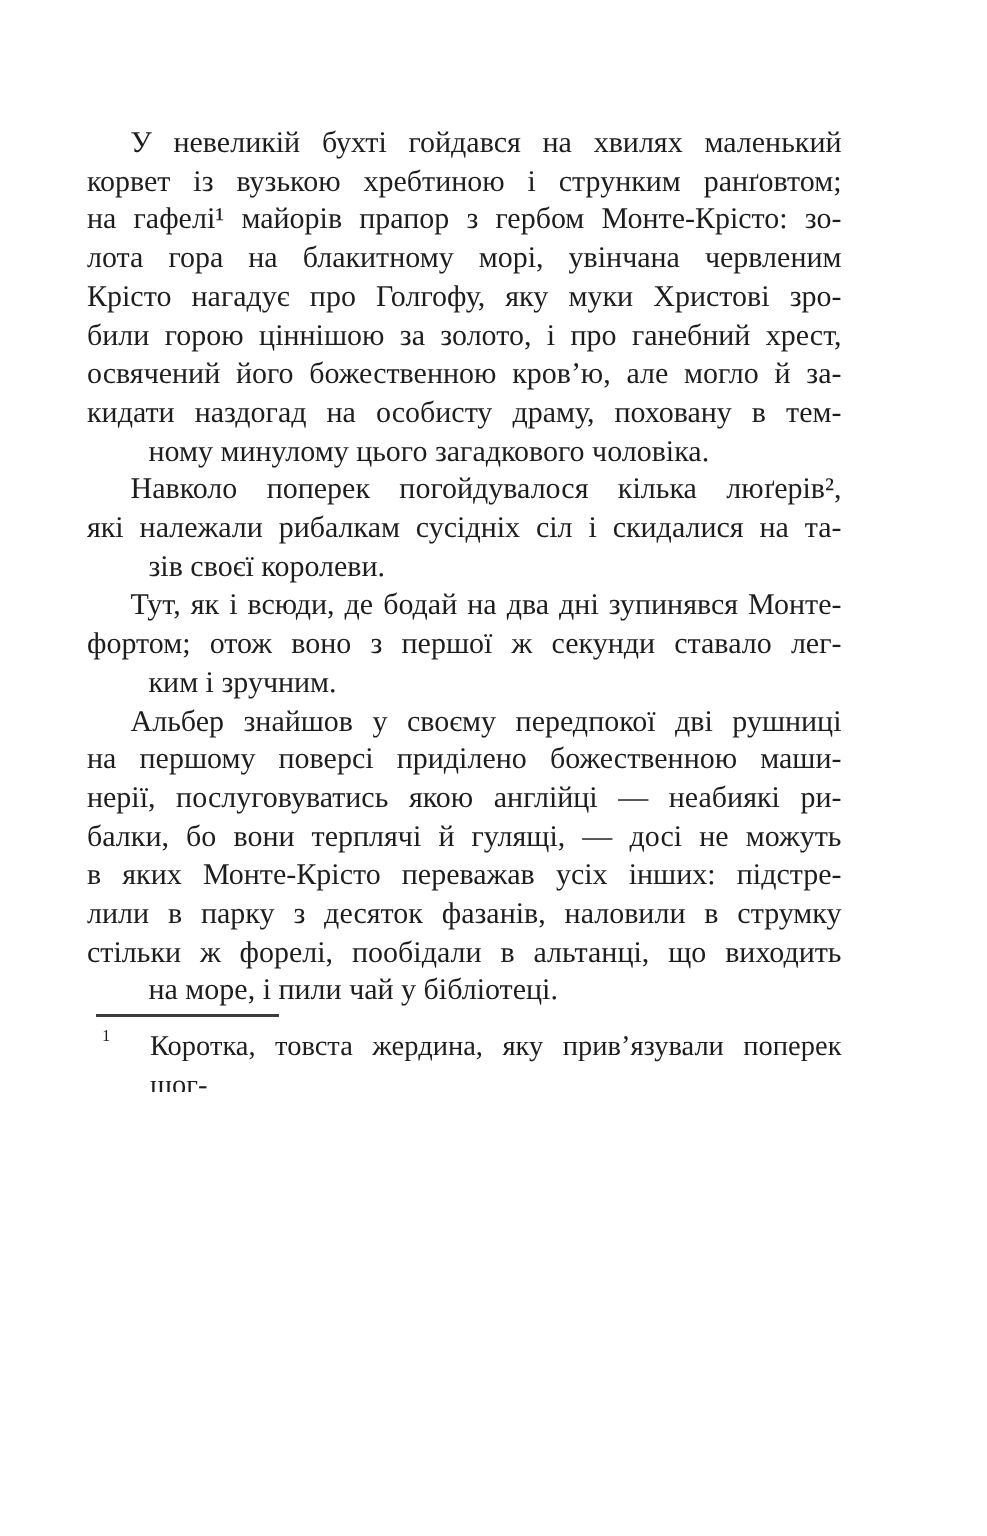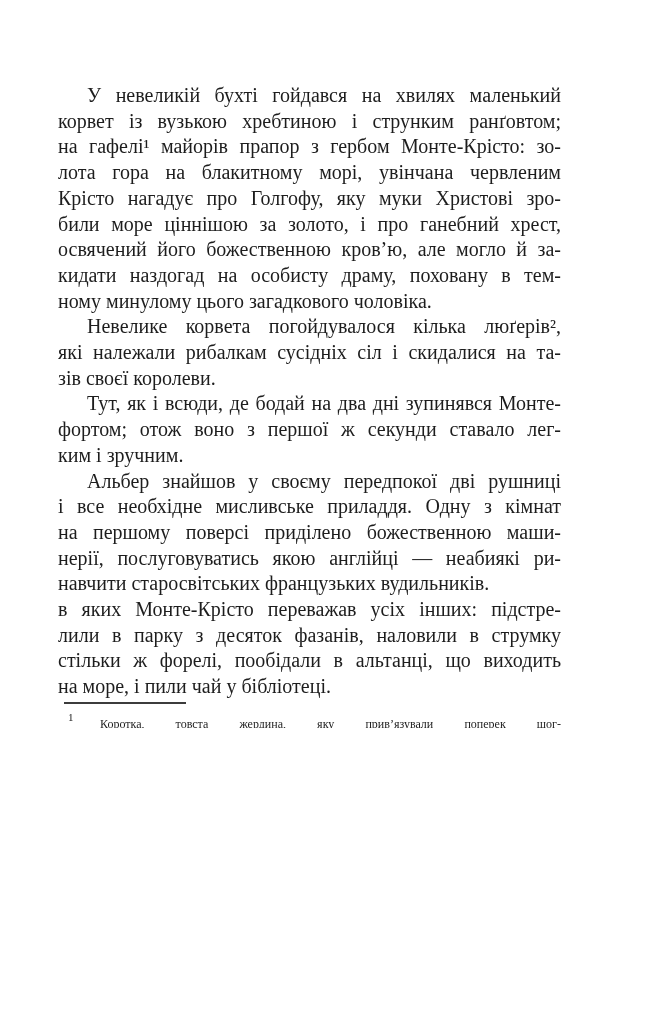--- a/index.html
+++ b/index.html
@@ -19,35 +19,35 @@
     width: 503px;
   }
   .para { margin: 0; padding: 0; }
   .line {
     font-size: 20px;
     line-height: 25.7px;
     text-align: justify;
     text-align-last: justify;
   }
   .line.first { text-indent: 29px; }
-  .line.last { text-align-last: left; }
+  .line.last { text-align-last: left; margin-left: 41px; }
   .footnote-section { margin-top: 2px; }
   .footnote-rule {
     width: 122px;
     height: 0;
     border-top: 2px solid #3c3c3c;
     margin: 2px 0 7px 6px;
   }
   .footnote {
     position: relative;
     padding-left: 42px;
   }
   .footnote + .footnote { margin-top: 5px; }
   .footnote .line {
-    font-size: 12px;
+    font-size: 19px;
     line-height: 26px;
   }
   .fn-marker {
     position: absolute;
     left: 10px;
     top: 1px;
     font-size: 11px;
     line-height: 1;
   }
   .page-number {
@@ -66,41 +66,40 @@
 
 <div class="page">
   <div class="text-block">
     <div>
         <div class="para">
           <div class="line first">У невеликій бухті гойдався на хвилях маленький</div>
           <div class="line">корвет із вузькою хребтиною і струнким ранґовтом;</div>
           <div class="line">на гафелі¹ майорів прапор з гербом Монте-Крісто: зо-</div>
           <div class="line">лота гора на блакитному морі, увінчана червленим</div>
           <div class="line">Крісто нагадує про Голгофу, яку муки Христові зро-</div>
-          <div class="line">били море ціннішою за золото, і про ганебний хрест,</div>
+          <div class="line">били горою ціннішою за золото, і про ганебний хрест,</div>
           <div class="line">освячений його божественною кров’ю, але могло й за-</div>
           <div class="line">кидати наздогад на особисту драму, поховану в тем-</div>
           <div class="line last">ному минулому цього загадкового чоловіка.</div>
         </div>
         <div class="para">
-          <div class="line first">Невелике корвета погойдувалося кілька люґерів²,</div>
+          <div class="line first">Навколо поперек погойдувалося кілька люґерів²,</div>
           <div class="line">які належали рибалкам сусідніх сіл і скидалися на та-</div>
           <div class="line last">зів своєї королеви.</div>
         </div>
         <div class="para">
           <div class="line first">Тут, як і всюди, де бодай на два дні зупинявся Монте-</div>
           <div class="line">фортом; отож воно з першої ж секунди ставало лег-</div>
           <div class="line last">ким і зручним.</div>
         </div>
         <div class="para">
           <div class="line first">Альбер знайшов у своєму передпокої дві рушниці</div>
-          <div class="line">і все необхідне мисливське приладдя. Одну з кімнат</div>
           <div class="line">на першому поверсі приділено божественною маши-</div>
           <div class="line">нерії, послуговуватись якою англійці — неабиякі ри-</div>
-          <div class="line last">навчити старосвітських французьких вудильників.</div>
+          <div class="line">балки, бо вони терплячі й гулящі, — досі не можуть</div>
         </div>
         <div class="para">
           <div class="line">в яких Монте-Крісто переважав усіх інших: підстре-</div>
           <div class="line">лили в парку з десяток фазанів, наловили в струмку</div>
           <div class="line">стільки ж форелі, пообідали в альтанці, що виходить</div>
           <div class="line last">на море, і пили чай у бібліотеці.</div>
         </div>
       </div>
     <div class="footnote-section">
       <div class="footnote-rule"></div>

